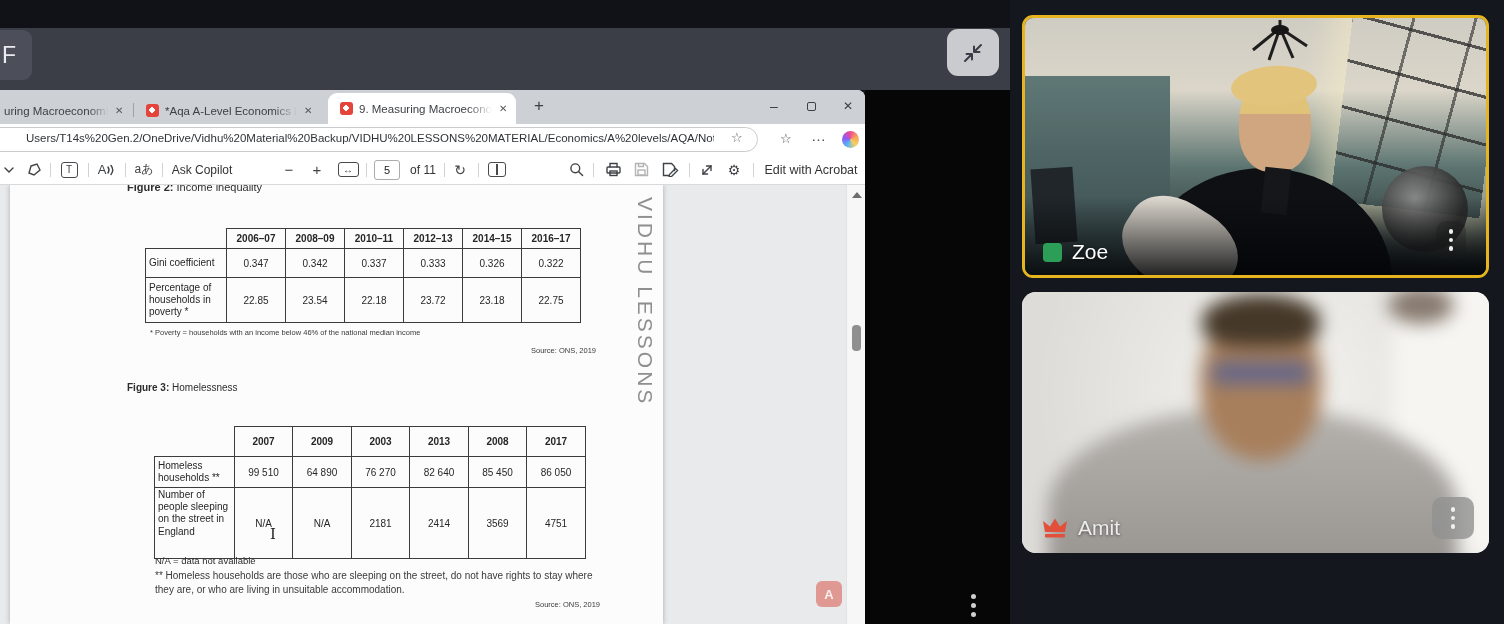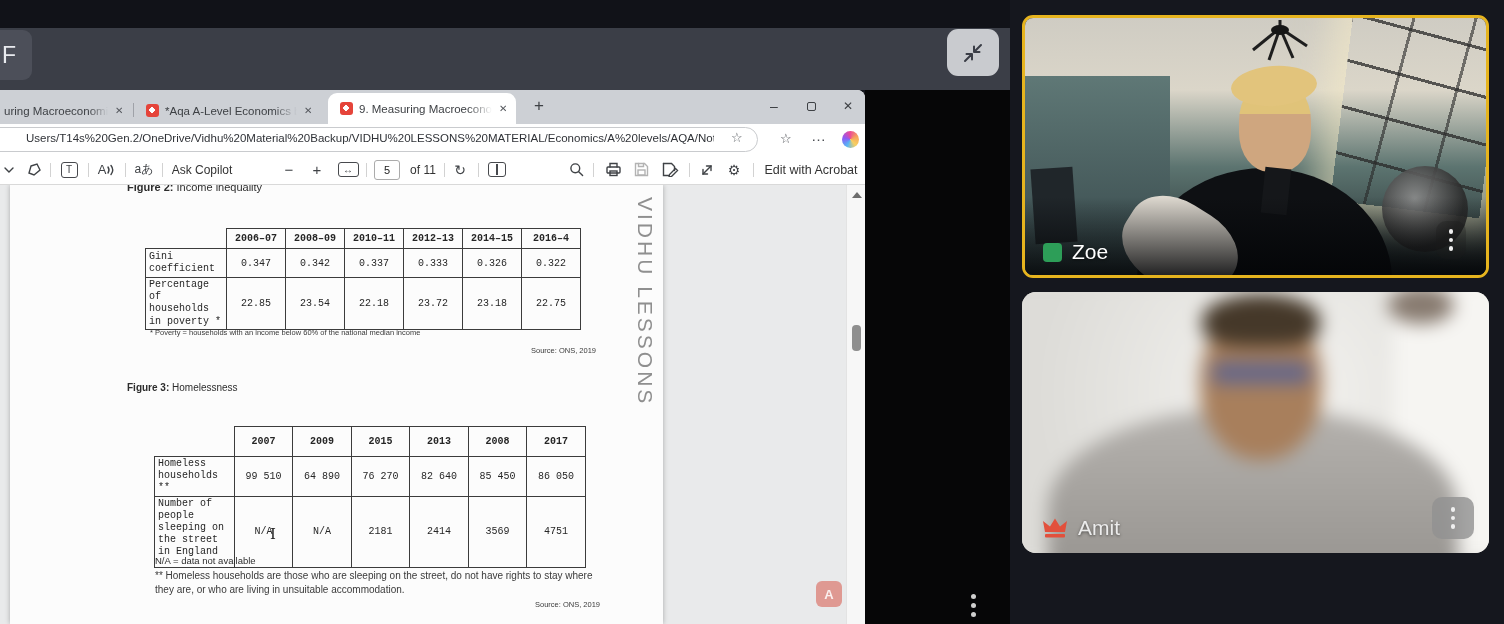--- a/index.html
+++ b/index.html
@@ -41,21 +41,21 @@
   #pagebox { border:1px solid #ababab; border-radius:3px; width:26px; height:20px; font-size:11px;
     display:flex; align-items:center; justify-content:center; background:#fff; color:#222; }
   .tbtxt { font-size:12px; color:#333; white-space:nowrap; }
   svg.lin { stroke:#3f4246; stroke-width:1.4; fill:none; stroke-linecap:round; }
   svg.lin.dis { stroke:#b3b3b3; }
   
   #docarea { left:0; top:95px; width:865px; height:439px; background:#e9eaeb; overflow:hidden; }
   #page { left:10px; top:0; width:653px; height:439px; background:#fcfcfc; box-shadow:0 0 5px rgba(0,0,0,.28); }
   .doctext { position:absolute; color:#2d2d2d; }
   .ftable { border-collapse:collapse; table-layout:fixed; background:#fcfcfc; }
-  .ftable td, .ftable th { border:1px solid #3c3c3c; font-size:10px; color:#262626; text-align:center; padding:1px 3px; font-weight:normal;font-family:Liberation Mono, monospace; }
+  .ftable td, .ftable th { border:1px solid #3c3c3c; font-size:10px; color:#262626; text-align:center; padding:1px 3px; font-weight:normal; }
   .ftable th { font-weight:bold; }
   .ftable td.corner { border:none; background:transparent; }
   .ftable td.lbl { text-align:left; line-height:1.22; }
   #watermark { left:657px; top:12px; transform-origin:0 0; transform:rotate(90deg); font-size:21px;
     letter-spacing:3px; color:#8f8f8f; white-space:nowrap; }
   #scrollbar { right:0; top:0; width:19px; height:439px; background:#f7f7f7; border-left:1px solid #e3e3e3; }
   #sb-up { left:5px; top:7px; width:0; height:0; border-left:5px solid transparent; border-right:5px solid transparent;
     border-bottom:6px solid #6d6d6d; }
   #sb-thumb { left:5px; top:140px; width:9px; height:26px; background:#8f8f8f; border-radius:4px; }
   #acro-float { left:816px; top:396px; width:26px; height:26px; border-radius:6px; background:rgba(214,72,58,.5);
@@ -228,21 +228,21 @@
 
     <table class="ftable abs" style="left:145px;top:43px;">
       <tbody>
           <tr style="height:20px;">
         <td class="corner" style="width:81px;"></td>
         <th style="width:59px;">2006–07</th>
         <th style="width:59px;">2008–09</th>
         <th style="width:59px;">2010–11</th>
         <th style="width:59px;">2012–13</th>
         <th style="width:59px;">2014–15</th>
-        <th style="width:59px;">2016–4</th>
+        <th style="width:59px;">2016–17</th>
       </tr>
       <tr style="height:29px;">
         <td class="lbl">Gini coefficient</td>
         <td>0.347</td>
         <td>0.342</td>
         <td>0.337</td>
         <td>0.333</td>
         <td>0.326</td>
         <td>0.322</td>
       </tr>
@@ -251,34 +251,34 @@
         <td>22.85</td>
         <td>23.54</td>
         <td>22.18</td>
         <td>23.72</td>
         <td>23.18</td>
         <td>22.75</td>
       </tr>
     </tbody>
       </table>
 
-    <div class="doctext" style="left:150px;top:143px;font-size:7.5px;color:#3a3a3a;">* Poverty = households with an income below 60% of the national median income</div>
+    <div class="doctext" style="left:150px;top:143px;font-size:7.5px;color:#3a3a3a;">* Poverty = households with an income below 46% of the national median income</div>
     <div class="doctext" style="left:520px;top:161px;width:76px;text-align:right;font-size:7.5px;color:#3a3a3a;">Source: ONS, 2019</div>
 
     <div class="doctext" style="left:127px;top:197px;font-size:10px;">
       <b>Figure 3:</b><span> Homelessness</span>
     </div>
 
     <table class="ftable abs" style="left:154px;top:241px;">
       <tbody>
           <tr style="height:30px;">
         <td class="corner" style="width:80px;"></td>
         <th style="width:58px;">2007</th>
         <th style="width:59px;">2009</th>
-        <th style="width:58px;">2015</th>
+        <th style="width:58px;">2003</th>
         <th style="width:59px;">2013</th>
         <th style="width:58px;">2008</th>
         <th style="width:59px;">2017</th>
       </tr>
       <tr style="height:31px;margin-left:35px;">
         <td class="lbl">Homeless households **</td>
         <td>99 510</td>
         <td>64 890</td>
         <td>76 270</td>
         <td>82 640</td>

